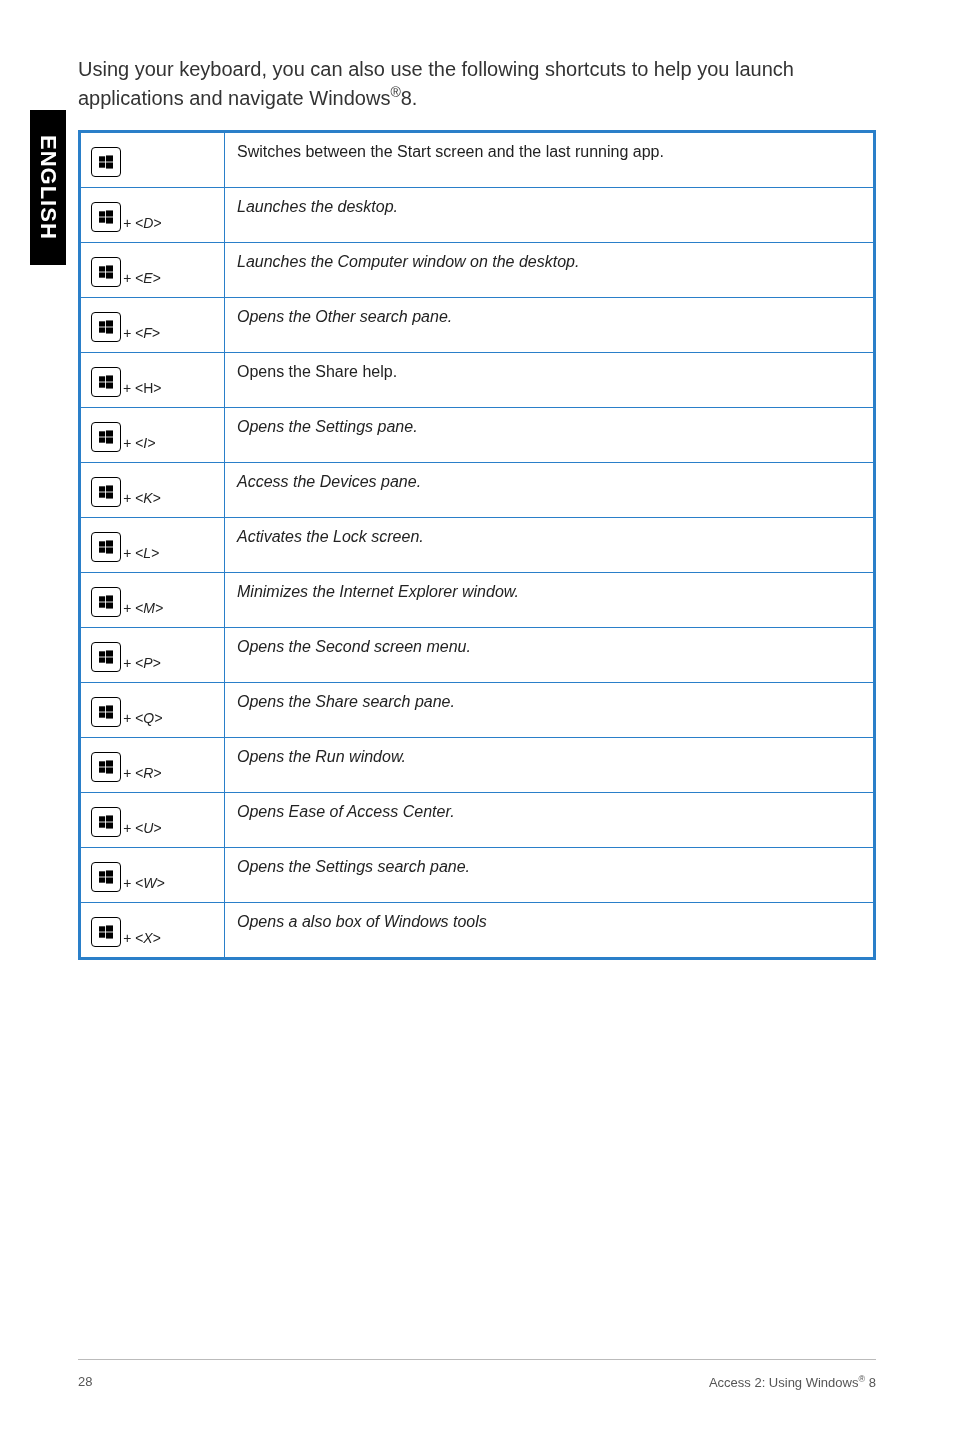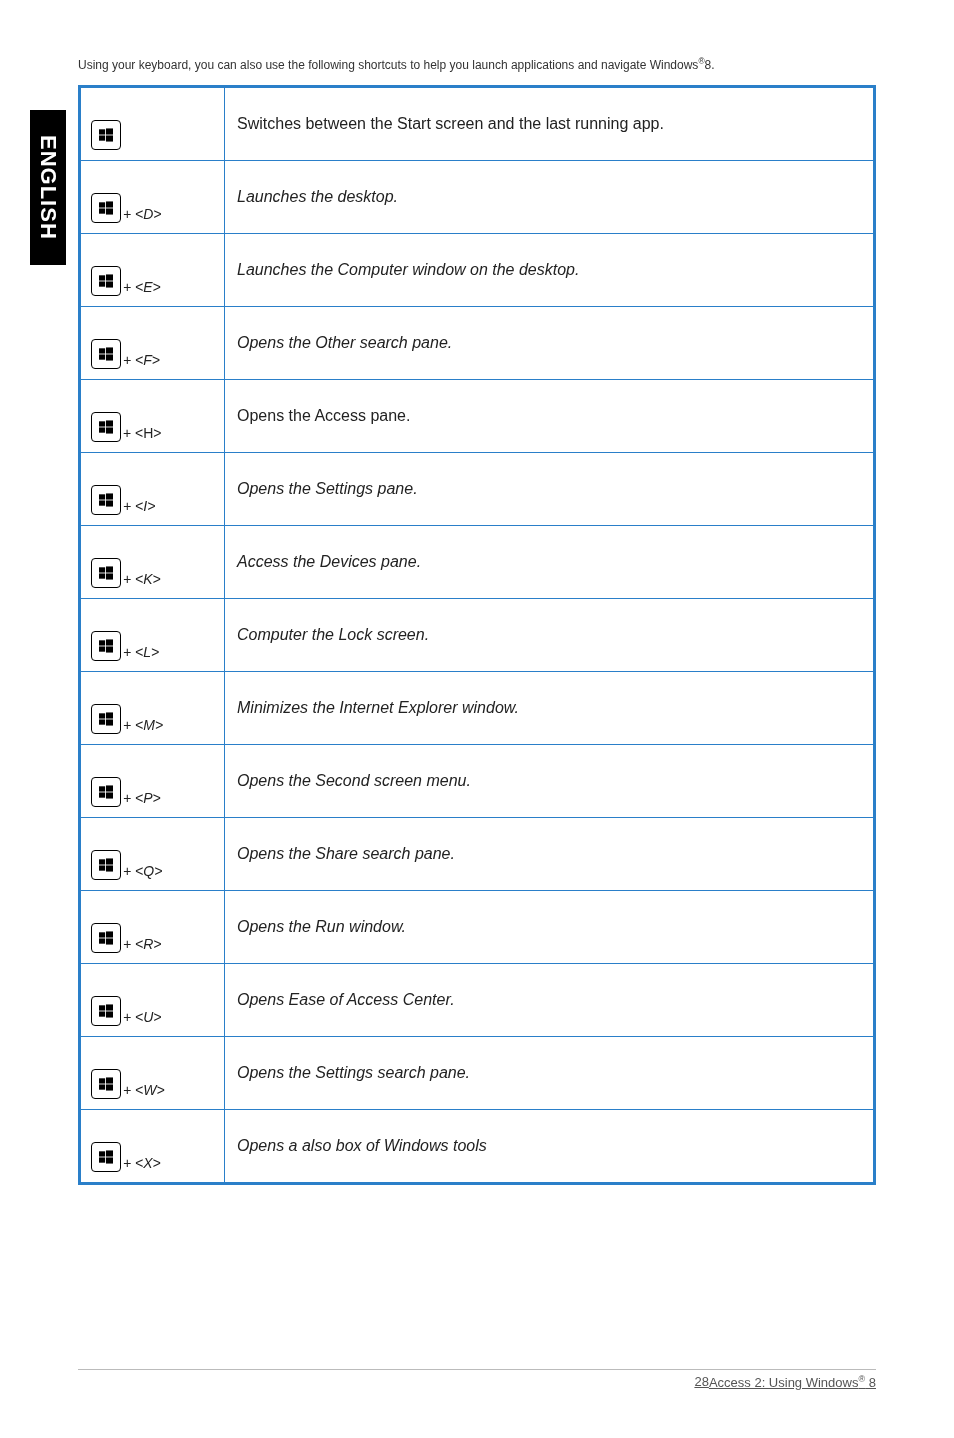--- a/index.html
+++ b/index.html
@@ -30,34 +30,34 @@
     writing-mode: vertical-rl;
     letter-spacing: 1px;
   }
   h2.section-title {
     font-size: 26px;
     font-weight: bold;
     margin-bottom: 10px;
     color: #000;
   }
   p.intro {
-    font-size: 12px;
+    font-size: 20px;
     color: #333;
     line-height: 1.35;
-    margin-bottom: 12px;
+    margin-bottom: 18px;
   }
   sup { font-size: 0.7em; }
   table.shortcuts {
     width: 100%;
     border-collapse: collapse;
     border: 3px solid #2a7fc9;
   }
   table.shortcuts td {
     border: 1px solid #2a7fc9;
-    padding: 27px 12px;
+    padding: 10px 12px;
     vertical-align: top;
     font-size: 16px;
     color: #222;
   }
   table.shortcuts td.key-cell {
     width: 145px;
     vertical-align: bottom;
     padding: 14px 10px 10px 10px;
   }
   .key-combo {
@@ -83,26 +83,25 @@
   }
   .tall td { padding-top: 12px; padding-bottom: 28px; font-style: italic; }
   .med td  { padding-top: 12px; padding-bottom: 20px; font-style: italic; }
   .short td{ padding-top: 10px; padding-bottom: 12px; }
   .footer {
     position: absolute;
     bottom: 48px;
     left: 78px;
     right: 78px;
     border-top: 1px solid #bbb;
-    padding-top: 4px;
+    padding-top: 14px;
     font-size: 13px;
     color: #555;
     display: flex;
-    justify-content: flex-end;
-    text-decoration: underline;
+    justify-content: space-between;
   }
 </style>
 </head>
 <body>
 
 <div class="side-tab">ENGLISH</div>
 
 <div class="page">
   <p class="intro">
     <span>Using your keyboard, you can also use the following shortcuts to help you launch applications and navigate Windows</span><sup>®</sup><span>8.</span>
@@ -180,21 +179,21 @@
                 <svg viewBox="0 0 16 16">
                   <rect x="0" y="1.5" width="7" height="6" fill="#000"></rect>
                   <rect x="8" y="0.5" width="8" height="7" fill="#000"></rect>
                   <rect x="0" y="8.5" width="7" height="6" fill="#000"></rect>
                   <rect x="8" y="8.5" width="8" height="7" fill="#000"></rect>
                 </svg>
               </span>
               <span class="plus-key">+ &lt;H&gt;</span>
             </div>
           </td>
-          <td>Opens the Access pane.</td>
+          <td>Opens the Share help.</td>
         </tr>
         <tr class="med">
           <td class="key-cell">
             <div class="key-combo">
               <span class="win-key">
                 <svg viewBox="0 0 16 16">
                   <rect x="0" y="1.5" width="7" height="6" fill="#000"></rect>
                   <rect x="8" y="0.5" width="8" height="7" fill="#000"></rect>
                   <rect x="0" y="8.5" width="7" height="6" fill="#000"></rect>
                   <rect x="8" y="8.5" width="8" height="7" fill="#000"></rect>
@@ -228,21 +227,21 @@
                 <svg viewBox="0 0 16 16">
                   <rect x="0" y="1.5" width="7" height="6" fill="#000"></rect>
                   <rect x="8" y="0.5" width="8" height="7" fill="#000"></rect>
                   <rect x="0" y="8.5" width="7" height="6" fill="#000"></rect>
                   <rect x="8" y="8.5" width="8" height="7" fill="#000"></rect>
                 </svg>
               </span>
               <span class="plus-key">+ &lt;L&gt;</span>
             </div>
           </td>
-          <td>Computer the Lock screen.</td>
+          <td>Activates the Lock screen.</td>
         </tr>
         <tr class="med">
           <td class="key-cell">
             <div class="key-combo">
               <span class="win-key">
                 <svg viewBox="0 0 16 16">
                   <rect x="0" y="1.5" width="7" height="6" fill="#000"></rect>
                   <rect x="8" y="0.5" width="8" height="7" fill="#000"></rect>
                   <rect x="0" y="8.5" width="7" height="6" fill="#000"></rect>
                   <rect x="8" y="8.5" width="8" height="7" fill="#000"></rect>

